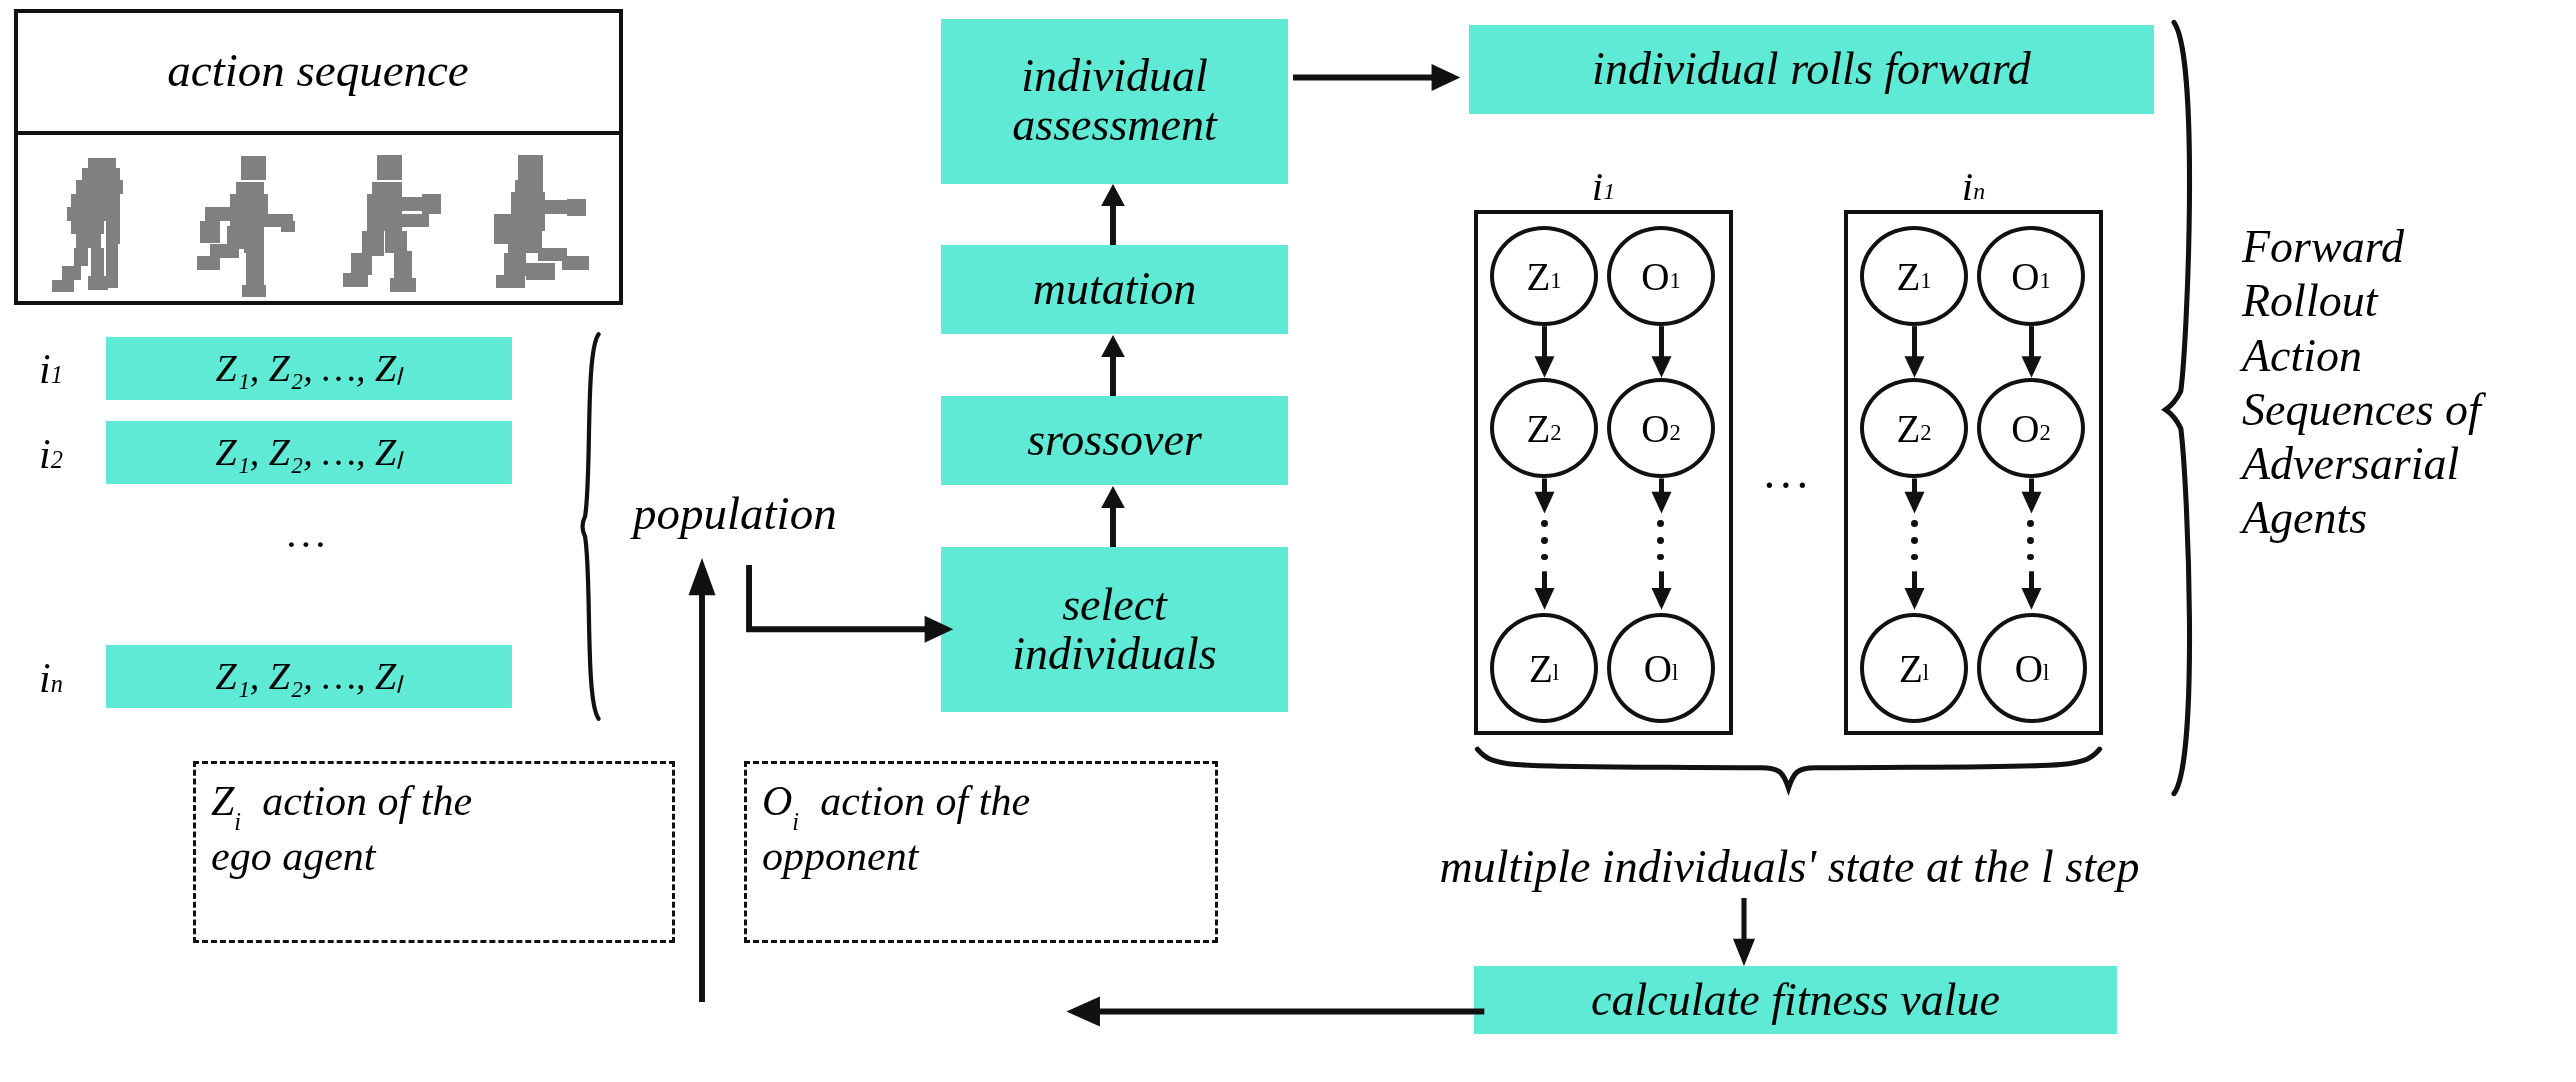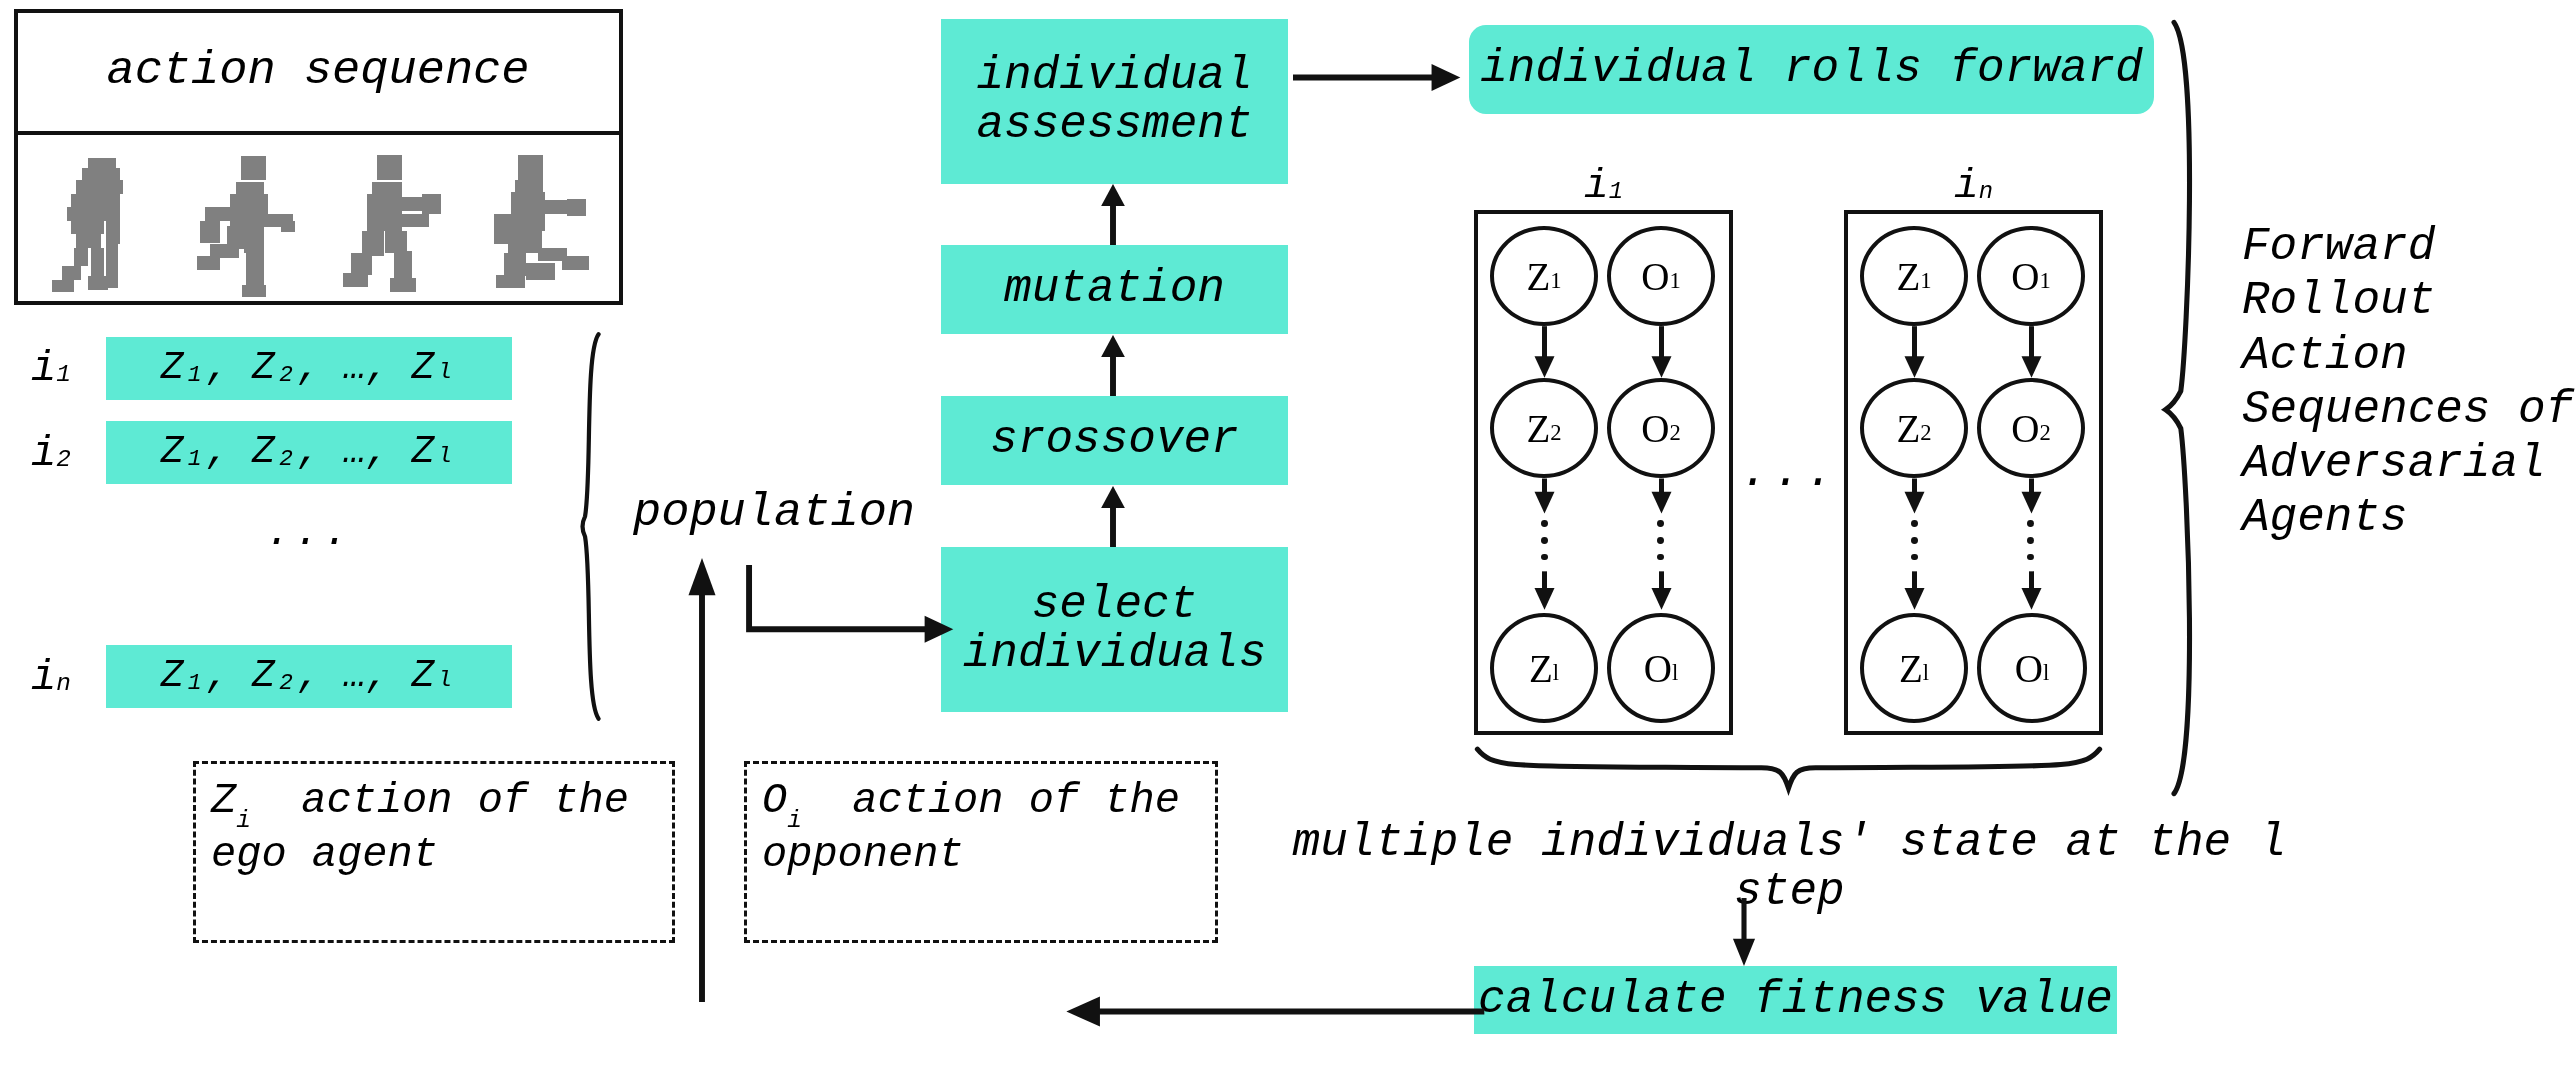--- a/index.html
+++ b/index.html
@@ -1,21 +1,21 @@
 <!DOCTYPE html>
 <html style="font-size:13.5px"><head>
 <meta charset="utf-8">
 <style>
   html,body{margin:0;padding:0;background:#fff;}
   body{width:2576px;height:1083px;position:relative;font-family:"Liberation Serif",serif;overflow:hidden;}
   #stage{position:absolute;left:0;top:0;width:2576px;height:1083px;}
 
   .abs{position:absolute;}
   .blue{background:#5eead4;}
-  .ital{font-style:italic;font-family:Liberation Mono, monospace;color:#000;}
+  .ital{font-style:italic;font-family:Liberation Serif, serif;color:#000;}
   .ctr{display:flex;align-items:center;justify-content:center;text-align:center;line-height:1.06;}
 
   
   #as-panel{left:13.5px;top:8.5px;width:609px;height:296px;border:4.2px solid #111;box-sizing:border-box;background:#fff;}
   #as-title{left:13.5px;top:8.5px;width:609px;height:125px;box-sizing:border-box;font-size:47px;}
   #as-divider{left:18px;top:131px;width:601px;height:4.2px;background:#111;}
   #as-figs{left:22px;top:140px;width:592px;height:161px;display:flex;align-items:flex-end;justify-content:space-around;}
   .fig{position:relative;width:102px;height:148px;}
   .fig svg{display:block;width:100%;height:100%;}
 
@@ -190,21 +190,21 @@
   <svg class="ink" style="left:685px;top:558px;width:34px;height:444px;" viewBox="0 0 40 525">
     <line x1="20" y1="525" x2="20" y2="38" stroke="#111" stroke-width="7"></line>
     <polygon points="20,0 4,44 36,44" fill="#111"></polygon>
   </svg>
 
   <svg class="ink" style="left:1293px;top:52px;width:169px;height:51px;" viewBox="0 0 200 60">
     <line x1="0" y1="30" x2="168" y2="30" stroke="#111" stroke-width="7"></line>
     <polygon points="198,30 164,14 164,46" fill="#111"></polygon>
   </svg>
 
-  <div class="abs blue ctr ital" style="left:1469px;top:25px;width:685px;height:89px;font-size:46px;border-radius:17px;">individual rolls forward</div>
+  <div class="abs blue ctr ital" style="left:1469px;top:25px;width:685px;height:89px;font-size:46px;">individual rolls forward</div>
 
   <div class="abs ital ctr" style="left:1474px;top:161px;width:259px;height:51px;font-size:41px;">
     <span>i</span>
       <span class="sup">1</span>
   </div>
   <div class="abs ital ctr" style="left:1844px;top:161px;width:259px;height:51px;font-size:41px;">
     <span>i</span>
       <span class="sup">n</span>
   </div>
 

